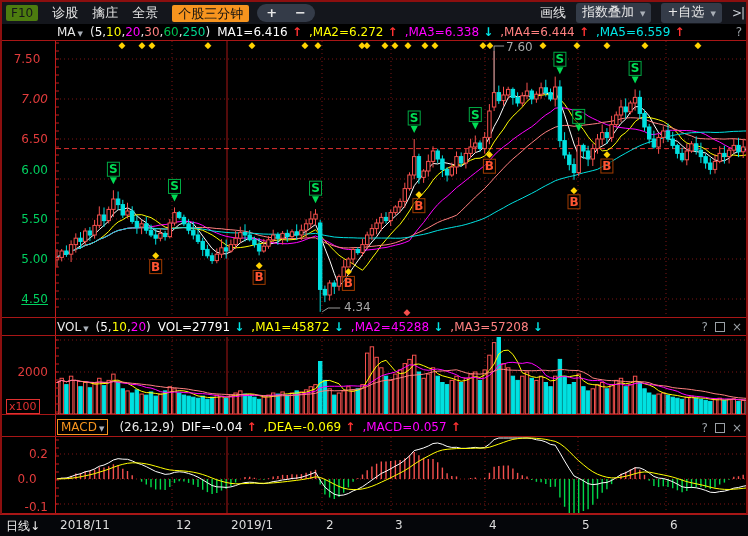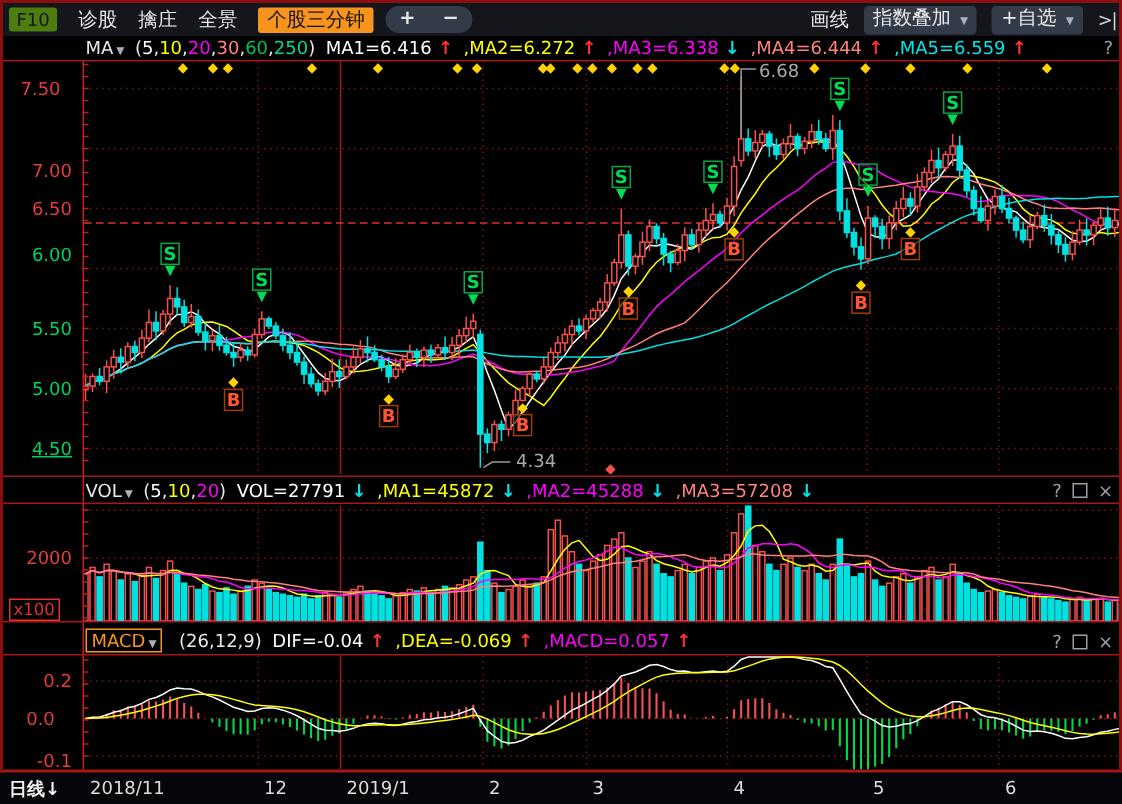--- a/index.html
+++ b/index.html
@@ -29,21 +29,21 @@
   .help-icons{position:absolute;display:flex;gap:7px;color:#9aa0a6;font-size:12px;align-items:center;}
   .box-icon{width:8px;height:8px;border:1px solid #9aa0a6;display:inline-block;}
   .macd-name{color:#f7941e;border:1px solid #f7941e;padding:0 3px;margin-right:4px;}
   
   .yl{position:absolute;left:6px;width:42px;text-align:right;font-size:12px;}
   .red{color:#e23c3c;}.grn{color:#00d060;}
   .x100{position:absolute;left:6px;top:399px;border:1px solid #e03030;color:#e03030;
         font-size:11px;padding:0 2px;line-height:13px;}
   
   .timebar{position:absolute;left:0;top:514px;width:748px;height:22px;background:#05060a;border-top:1px solid #a81616;}
-  .tb-period{position:absolute;left:6px;top:3px;color:#f0f0f0;font-size:12px;font-weight:bold;}
+  .tb-period{position:absolute;left:6px;top:3px;color:#f0f0f0;font-size:12px;font-weight:normal;}
   .tlabel{position:absolute;top:3px;color:#dddddd;font-size:12px;}
   .sep{position:absolute;left:0;width:748px;height:1px;background:#a81616;}
   .vline-edge{position:absolute;top:0;height:536px;width:2px;background:#8c0f0f;}
   .ann{position:absolute;color:#a8a8a8;font-size:12px;}
   svg{position:absolute;left:0;top:0;}
 </style>
 </head>
 <body>
 
 <div class="screen">
@@ -850,21 +850,21 @@
       </g>
     </svg>
 
   <div class="legend" id="ma-legend" style="top:23px;height:17px;"><span class="lg-name">MA<span class="caret">▼</span></span><span class="lg-gap"></span><span style="color: rgb(232, 232, 232);">(</span><span style="color: rgb(255, 255, 255);">5</span><span style="color: rgb(232, 232, 232);">,</span><span style="color: rgb(255, 255, 0);">10</span><span style="color: rgb(232, 232, 232);">,</span><span style="color: rgb(255, 0, 255);">20</span><span style="color: rgb(232, 232, 232);">,</span><span style="color: rgb(255, 128, 128);">30</span><span style="color: rgb(232, 232, 232);">,</span><span style="color: rgb(0, 192, 80);">60</span><span style="color: rgb(232, 232, 232);">,</span><span style="color: rgb(0, 216, 144);">250</span><span style="color: rgb(232, 232, 232);">)</span><span class="lg-gap"></span><span style="color: rgb(255, 255, 255);">MA1=6.416</span><span style="color: rgb(255, 50, 50); font-weight: bold;"> ↑</span><span class="lg-gap"></span><span style="color: rgb(255, 255, 0);">,MA2=6.272</span><span style="color: rgb(255, 50, 50); font-weight: bold;"> ↑</span><span class="lg-gap"></span><span style="color: rgb(255, 0, 255);">,MA3=6.338</span><span style="color: rgb(0, 229, 229); font-weight: bold;"> ↓</span><span class="lg-gap"></span><span style="color: rgb(255, 128, 128);">,MA4=6.444</span><span style="color: rgb(255, 50, 50); font-weight: bold;"> ↑</span><span class="lg-gap"></span><span style="color: rgb(0, 229, 229);">,MA5=6.559</span><span style="color: rgb(255, 50, 50); font-weight: bold;"> ↑</span></div>
   <div class="help-icons" style="right:6px;top:25px;">
     <span>?</span>
   </div>
 
   <div id="price-axis">
       <div class="yl red" style="top: 52px; text-align: center;">7.50</div>
-      <div class="yl red" style="top: 107px;">7.00</div>
+      <div class="yl red" style="top: 92px; font-style: italic;">7.00</div>
       <div class="yl red" style="top: 132px;">6.50</div>
       <div class="yl grn" style="top: 163px;">6.00</div>
       <div class="yl grn" style="top: 212px;">5.50</div>
       <div class="yl grn" style="top: 252px;">5.00</div>
       <div class="yl grn" style="top: 292px; text-decoration: underline;">4.50</div>
     </div>
 
   <div class="sep" style="top:40px;"></div>
   <div class="sep" style="top:317px;"></div>
   <div class="sep" style="top:335px;"></div>
@@ -888,21 +888,21 @@
     <span>?</span>
     <span class="box-icon"></span>
     <span>×</span>
   </div>
   <div id="macd-axis">
       <div class="yl red" style="top: 447px;">0.2</div>
       <div class="yl red" style="top: 472px; text-align: center;">0.0</div>
       <div class="yl red" style="top: 500px;">-0.1</div>
     </div>
 
-  <div class="ann" style="left:506px;top:40px;">6.68</div>
+  <div class="ann" style="left:506px;top:40px;">7.60</div>
   <div class="ann" style="left:344px;top:300px;">4.34</div>
 
   <div class="timebar">
     <span class="tb-period"><span>日线</span><span>↓</span></span>
     <span id="time-labels"><span class="tlabel" style="left: 60px;">2018/11</span><span class="tlabel" style="left: 176px;">12</span><span class="tlabel" style="left: 231px;">2019/1</span><span class="tlabel" style="left: 326px;">2</span><span class="tlabel" style="left: 395px;">3</span><span class="tlabel" style="left: 489px;">4</span><span class="tlabel" style="left: 582px;">5</span><span class="tlabel" style="left: 670px;">6</span></span>
   </div>
 
 </div>
 
 </body></html>

